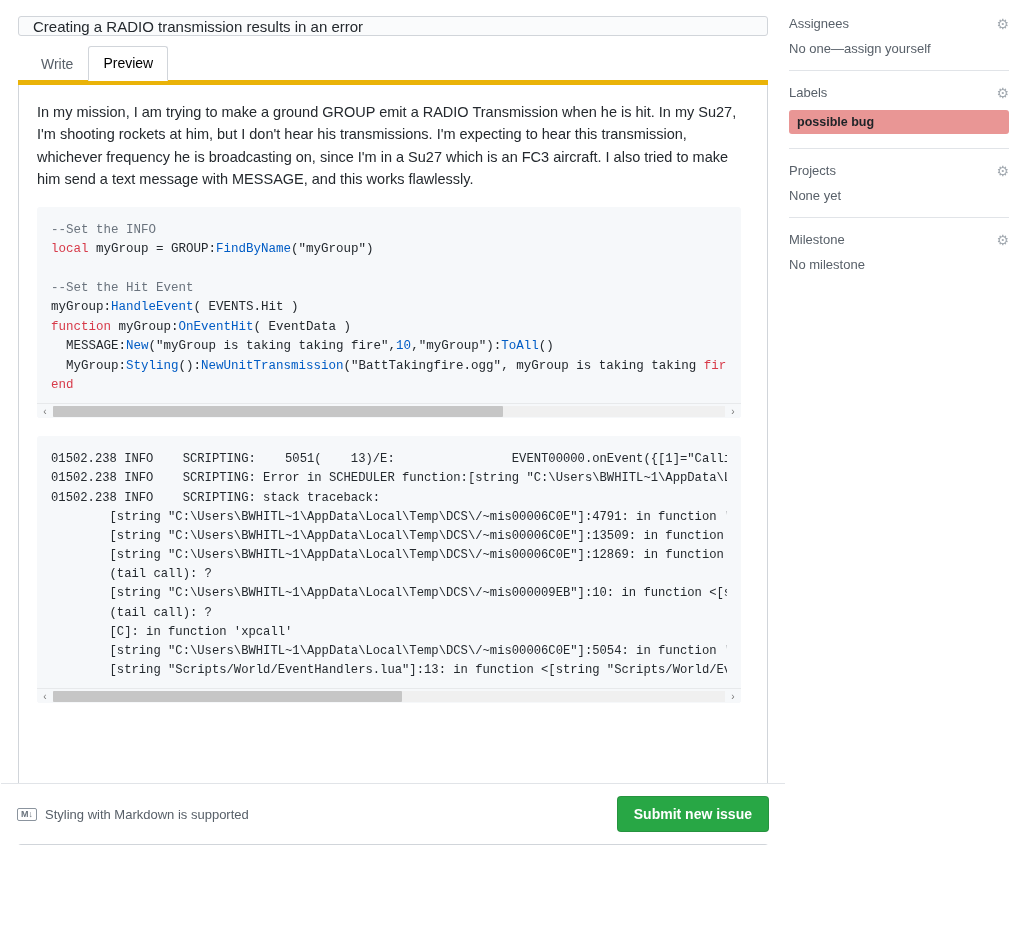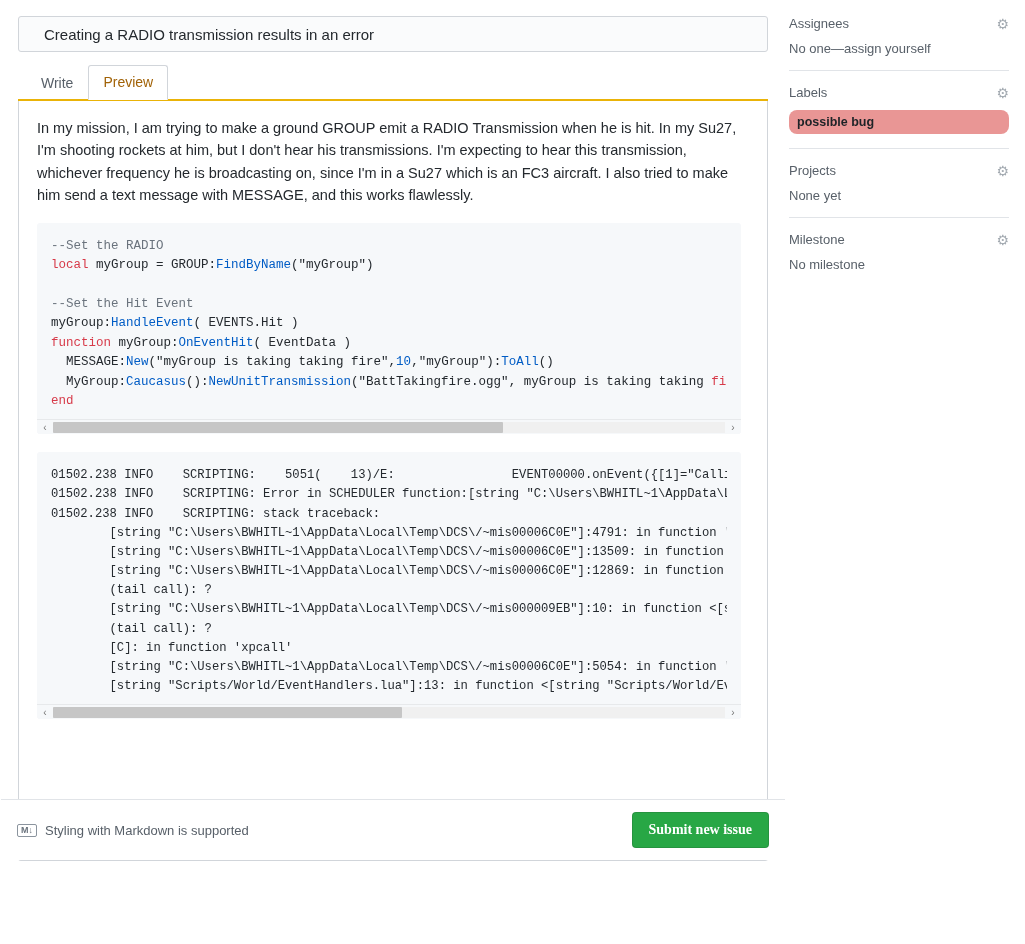--- a/index.html
+++ b/index.html
@@ -18,55 +18,55 @@
   }
   
   .main-col {
     position: absolute;
     left: 18px;
     top: 16px;
     width: 750px;
   }
   .issue-title-input {
     width: 100%;
-    height: 36px;
+    height: 20px;
     border: 1px solid #d1d5da;
     border-radius: 3px;
     background: #fafbfc;
     font-size: 15px;
     color: #24292e;
-    padding: 0 25px;
+    padding: 0 14px;
     font-family: "Liberation Sans", sans-serif;
     outline: none;
   }
   .tabs {
     margin-top: 14px;
     height: 35px;
-    border-bottom: 2px solid #eab308;
+    border-bottom: 5px solid #eab308;
     display: flex;
     align-items: flex-end;
     padding-left: 8px;
   }
   .tab {
     font-size: 14px;
     padding: 8px 14px 9px 14px;
     color: #586069;
     cursor: pointer;
     border: 1px solid transparent;
     border-bottom: none;
     position: relative;
     top: 1px;
     background: transparent;
   }
   .tab.active {
     background: #ffffff;
     border: 1px solid #d1d5da;
     border-bottom: 1px solid #ffffff;
     border-radius: 3px 3px 0 0;
-    color: #a16207;
+    color: #000000;
   }
   .body-panel {
     border: 1px solid #d1d5da;
     border-top: none;
     border-radius: 0 0 3px 3px;
     padding: 16px 26px 0 18px;
     min-height: 760px;
     position: relative;
   }
   .para {
@@ -156,21 +156,21 @@
   }
   .submit-btn {
     background: #28a745;
     border: 1px solid rgba(27,31,35,0.15);
     color: #fff;
     font-size: 14px;
     font-weight: bold;
     padding: 9px 16px;
     border-radius: 4px;
     cursor: pointer;
-    font-family: Liberation Serif, serif;
+    font-family: Liberation Sans, sans-serif;
   }
   
   .sidebar {
     position: absolute;
     left: 789px;
     top: 16px;
     width: 220px;
   }
   .sb-section {
     border-bottom: 1px solid #e1e4e8;
@@ -196,21 +196,21 @@
   .sb-body {
     font-size: 13px;
     color: #586069;
   }
   .label-chip {
     display: block;
     background: #e99695;
     color: #1e2327;
     font-size: 12.5px;
     font-weight: bold;
-    border-radius: 8px;
+    border-radius: 3px;
     padding: 5px 8px;
   }
 </style>
 </head>
 <body>
 
 <div class="page">
 
   <div class="main-col">
 
@@ -220,28 +220,28 @@
       <div class="tab">Write</div>
       <div class="tab active">Preview</div>
     </div>
 
     <div class="body-panel">
 
       <p class="para">In my mission, I am trying to make a ground GROUP emit a RADIO Transmission when he is hit. In my Su27, I'm shooting rockets at him, but I don't hear his transmissions.
 I'm expecting to hear this transmission, whichever frequency he is broadcasting on, since I'm in a Su27 which is an FC3 aircraft. I also tried to make him send a text message with MESSAGE, and this works flawlessly.</p>
 
       <div class="codebox">
-        <pre><span class="cmt">--Set the RADIO</span>
+        <pre><span class="cmt">--Set the INFO</span>
 <span class="kw">local</span> myGroup = GROUP:<span class="fn">FindByName</span>(<span class="str">"myGroup"</span>)
 
 <span class="cmt">--Set the Hit Event</span>
 myGroup:<span class="fn">HandleEvent</span>( EVENTS.Hit )
 <span class="kw">function</span> myGroup:<span class="fn">OnEventHit</span>( EventData )
   MESSAGE:<span class="fn">New</span>(<span class="str">"myGroup is taking taking fire"</span>,<span class="fn">10</span>,<span class="str">"myGroup"</span>):<span class="fn">ToAll</span>()
-  MyGroup:<span class="fn">Caucasus</span>():<span class="fn">NewUnitTransmission</span>(<span class="str">"BattTakingfire.ogg"</span>, myGroup is taking taking <span class="kw">fire</span>",  8, 122
+  MyGroup:<span class="fn">Styling</span>():<span class="fn">NewUnitTransmission</span>(<span class="str">"BattTakingfire.ogg"</span>, myGroup is taking taking <span class="kw">fire</span>",  8, 122
 <span class="kw">end</span></pre>
         <div class="scrollbar">
           <div class="sb-arrow">‹</div>
           <div class="sb-track">
             <div class="sb-thumb" id="code-thumb" style="width: 67%;"></div>
           </div>
           <div class="sb-arrow">›</div>
         </div>
       </div>
 

